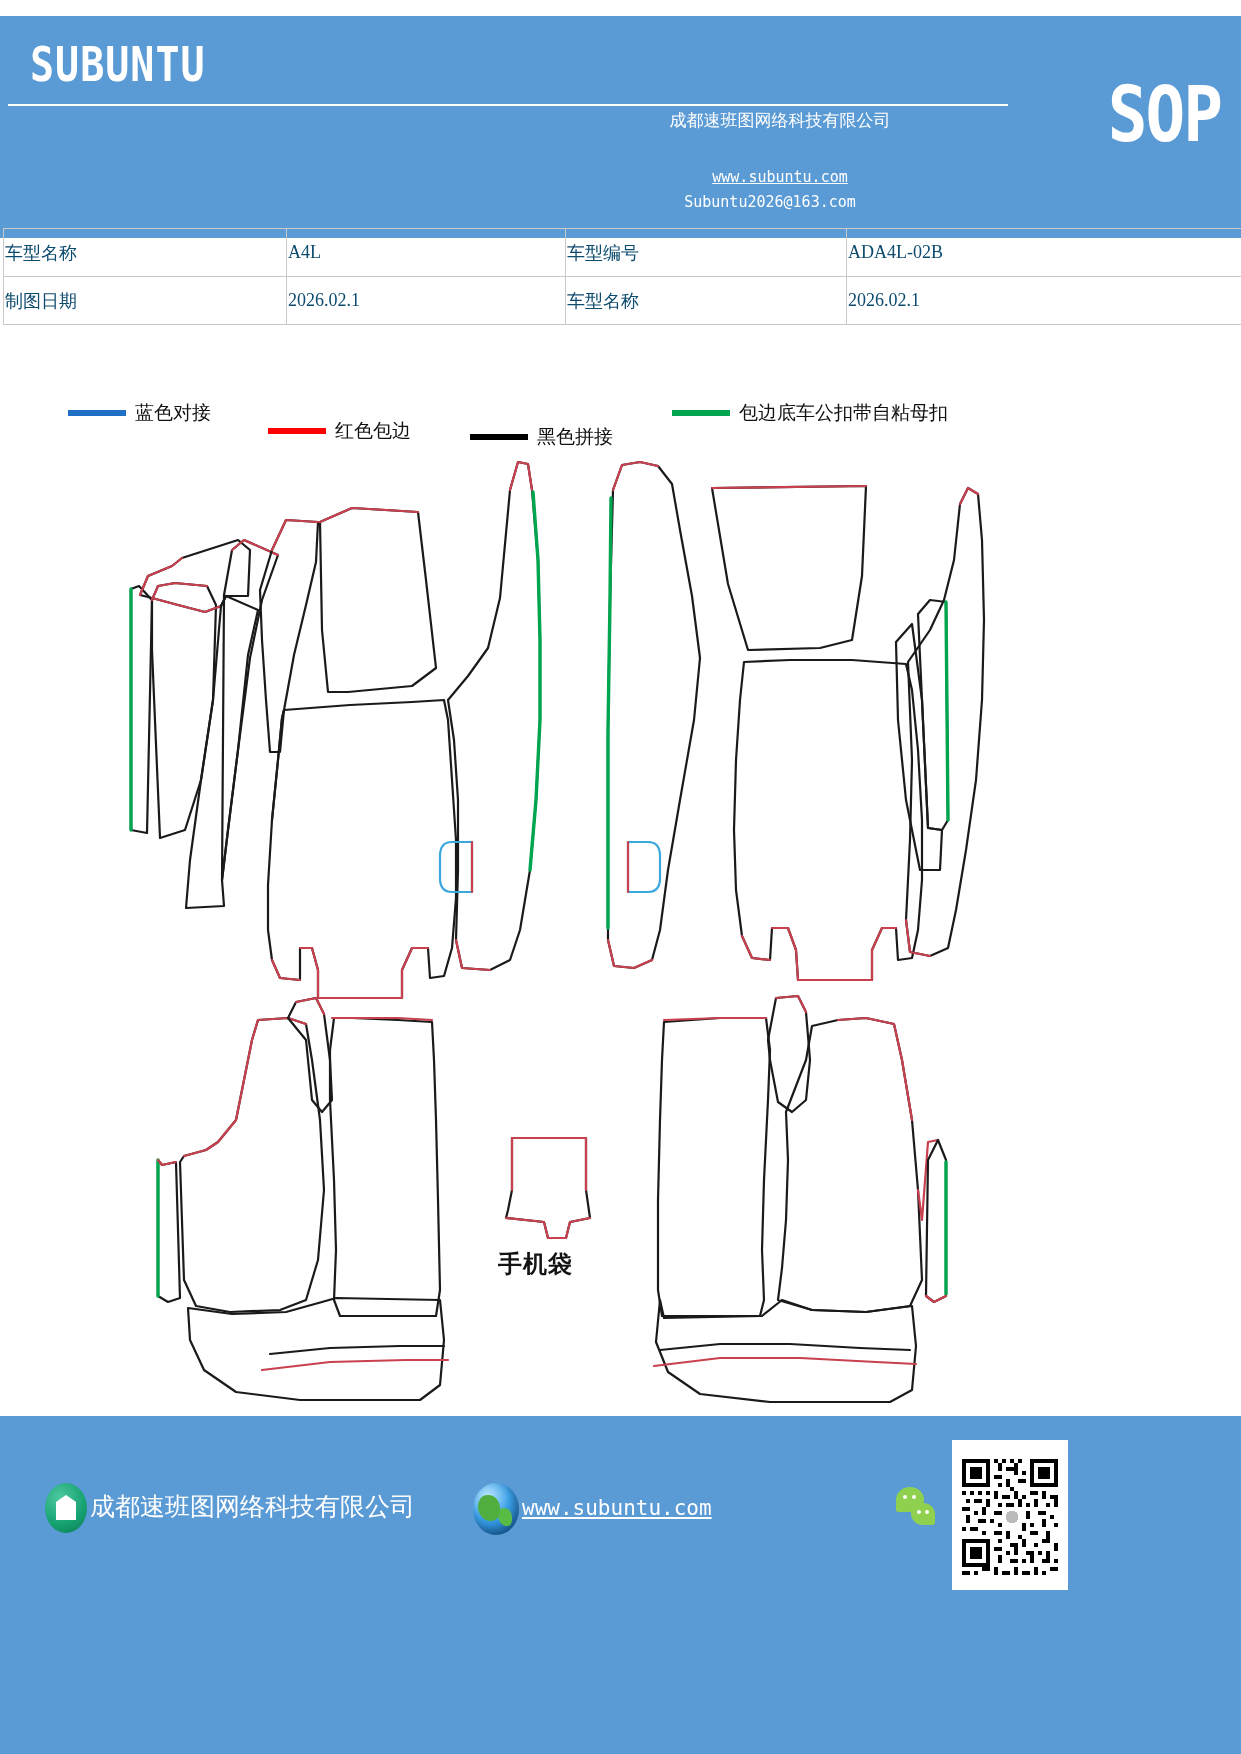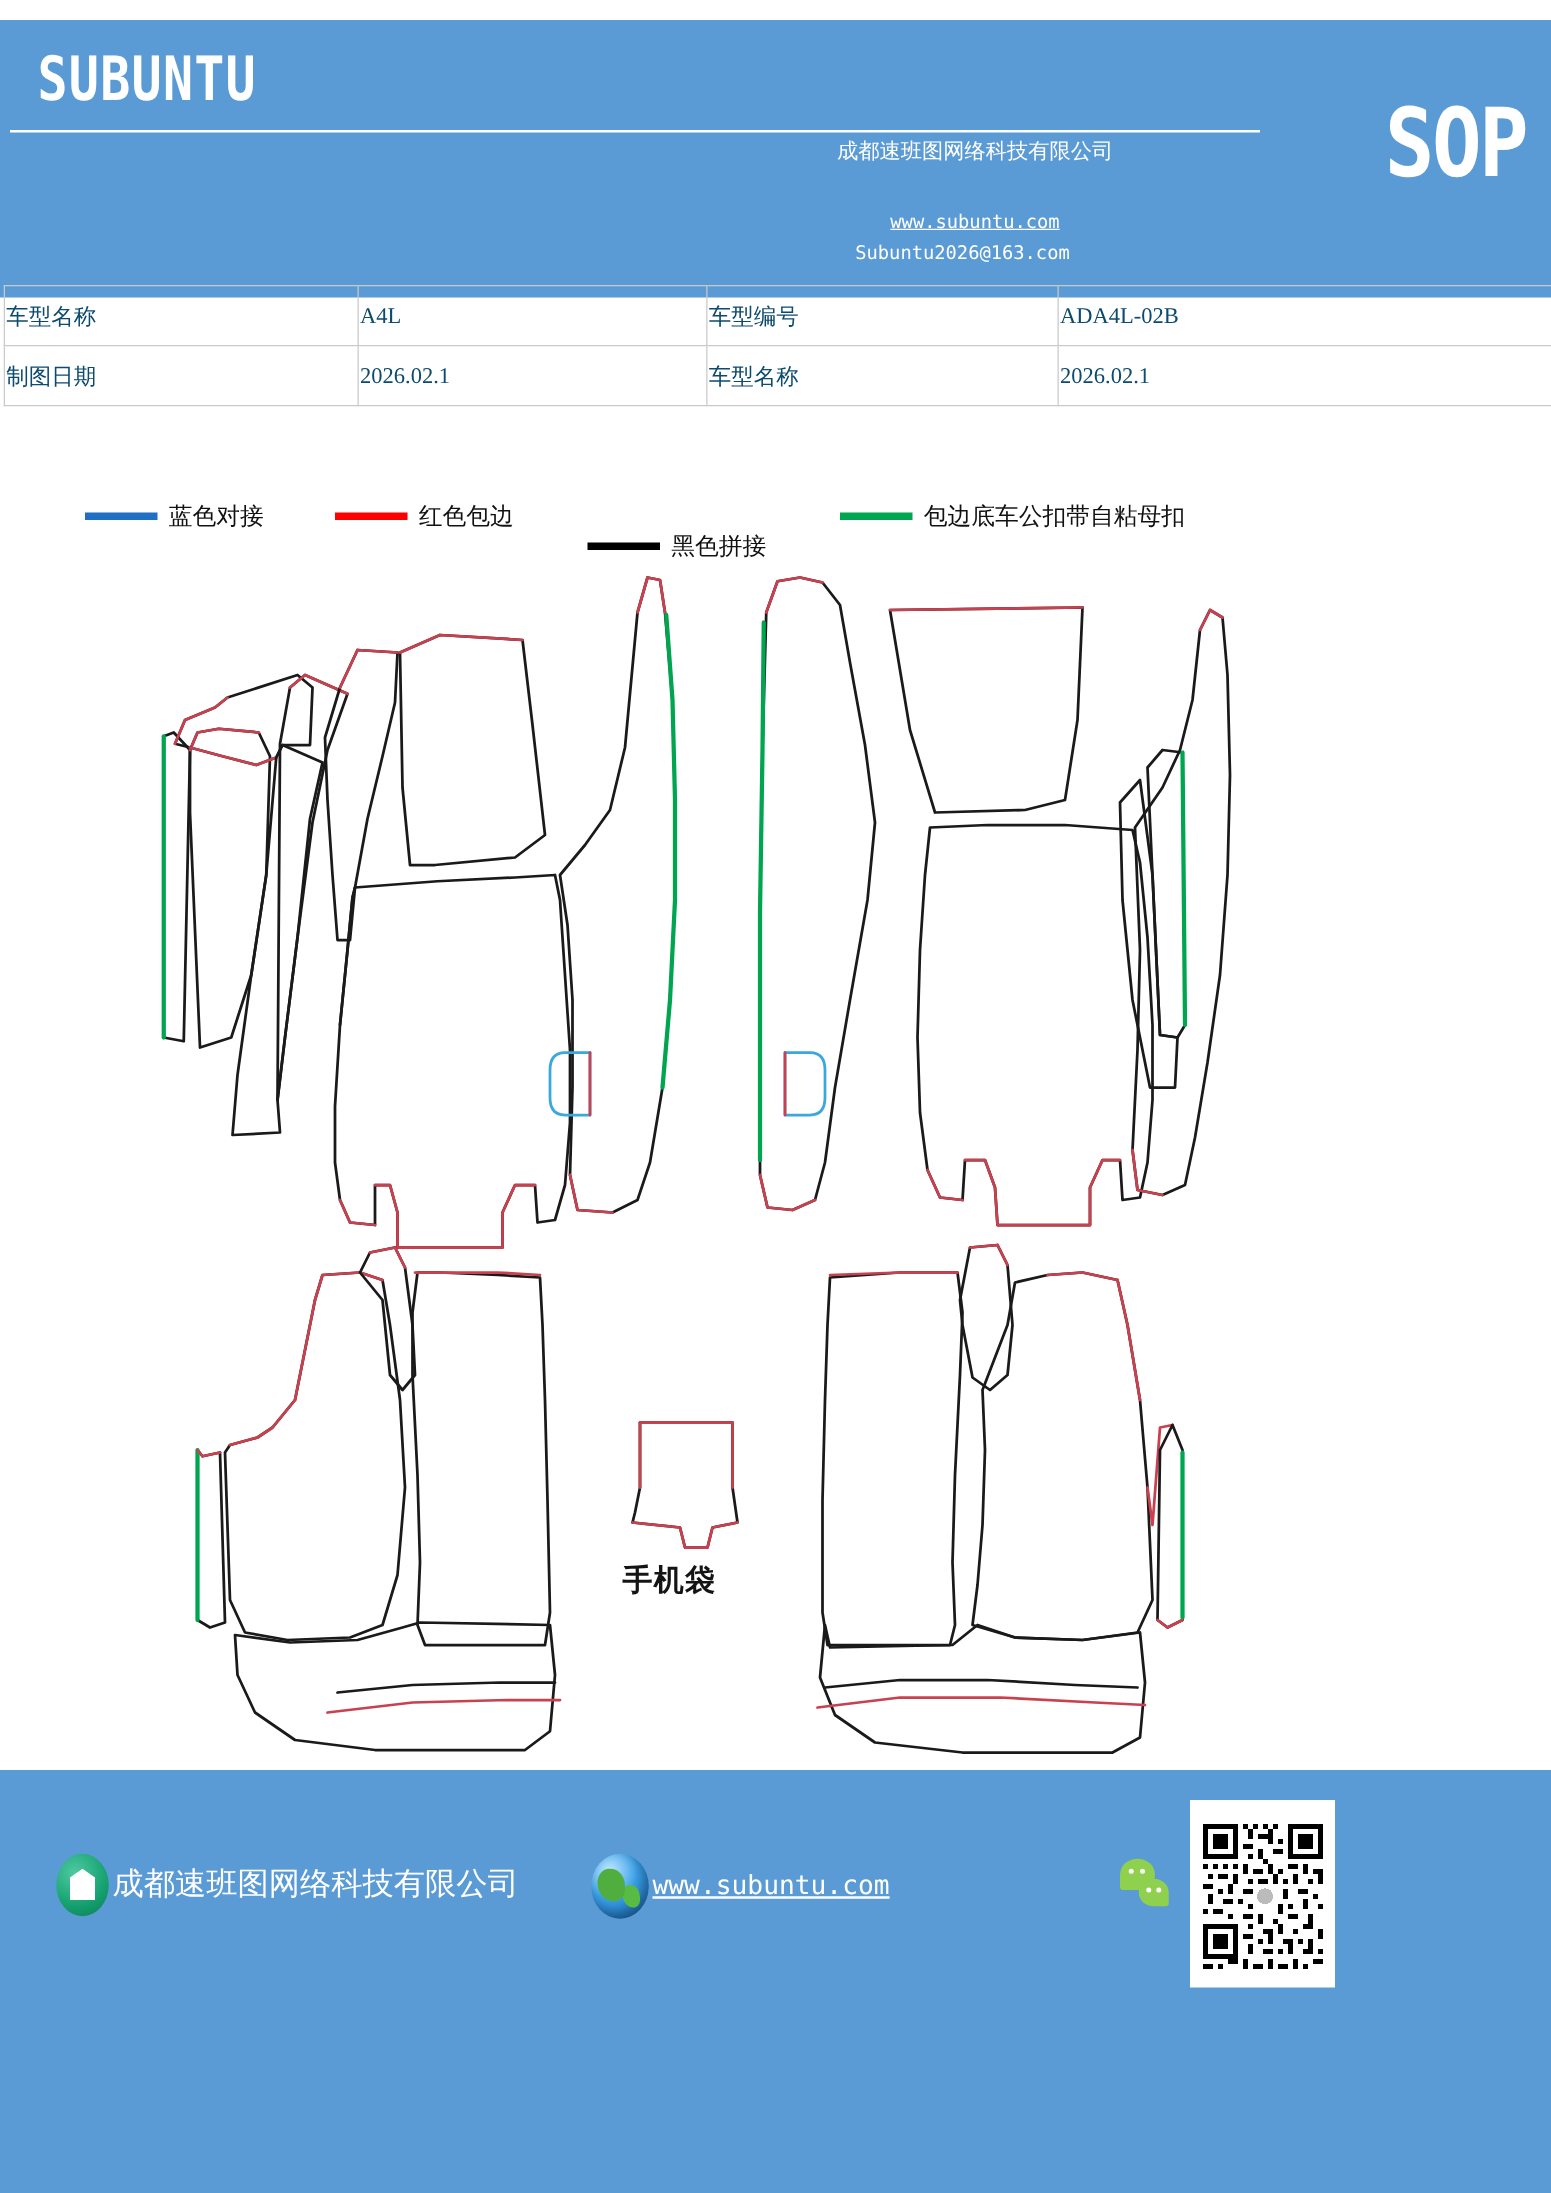--- a/index.html
+++ b/index.html
@@ -91,21 +91,21 @@
     position:absolute;top:0;display:flex;align-items:center;
   }
   .swatch{
     display:inline-block;width:58px;height:6px;margin-right:9px;
   }
   .legend-label{
     font-size:19px;color:#111;
     font-family:"DejaVu Sans","Liberation Sans",sans-serif;
     white-space:nowrap;
   }
-  #lg0{left:68px;} #lg1{left:268px;} #lg2{left:470px;margin-top:24px;} #lg3{left:672px;}
+  #lg0{left:68px;} #lg1{left:268px;margin-top:18px;} #lg2{left:470px;margin-top:24px;} #lg3{left:672px;}
 
   
   .drawing{
     position:absolute;left:0;top:400px;width:1241px;height:1020px;
   }
   .drawing svg{display:block;}
   .pocket-label{
     position:absolute;left:498px;top:848px;
     font-size:24px;font-weight:bold;color:#141414;
     font-family:"DejaVu Sans","Liberation Sans",sans-serif;

